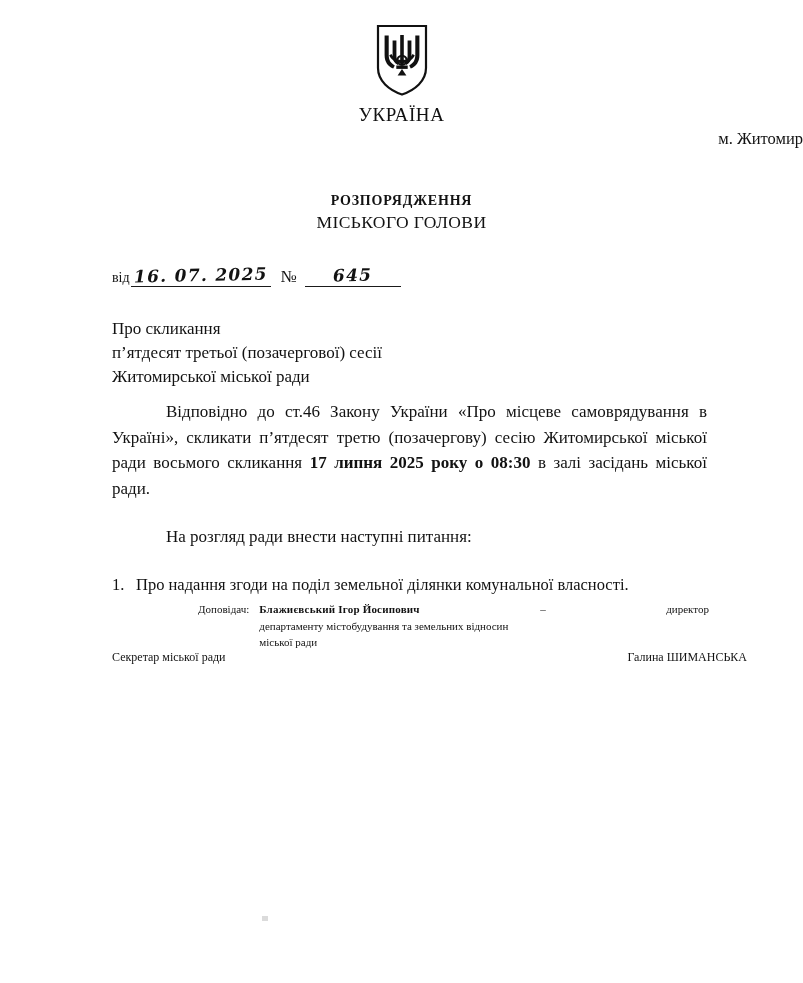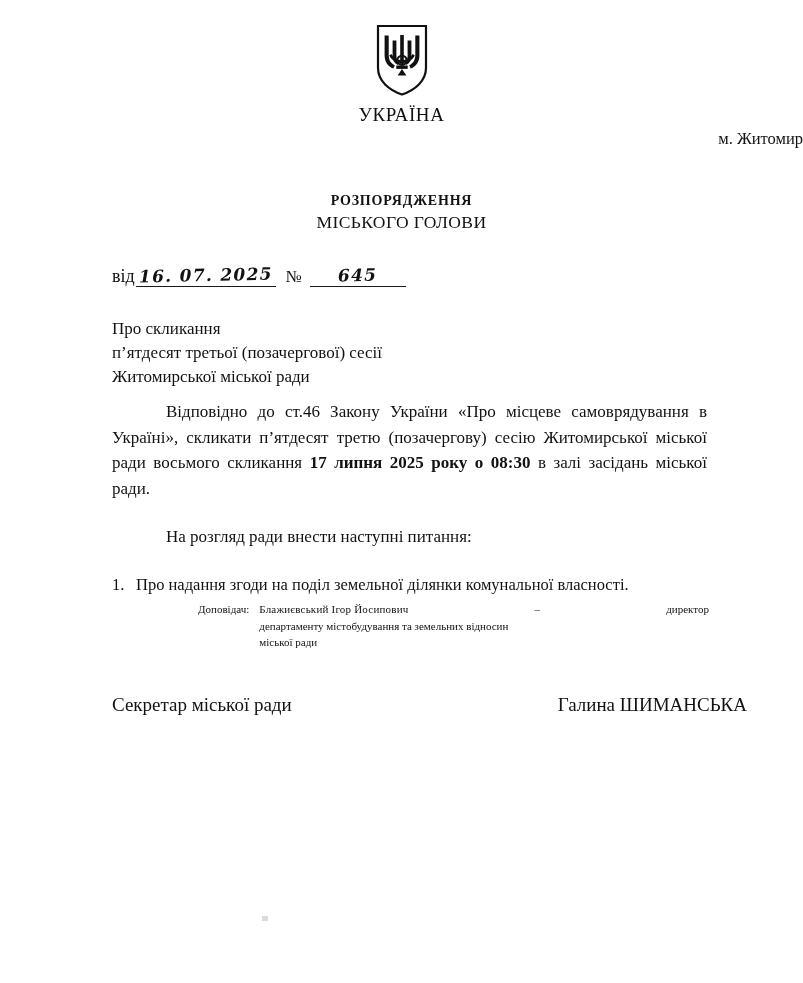--- a/index.html
+++ b/index.html
@@ -66,21 +66,21 @@
   
   .datenum {
     margin-top: 28px;
     padding-left: 112px;
     display: flex;
     align-items: flex-end;
     font-size: 17px;
     height: 26px;
   }
   .datenum .lbl-vid {
-    font-size: 18px;
+    font-size: 14px;
     line-height: 1;
     padding-bottom: 2px;
   }
   .hand {
     font-family: "DejaVu Serif", serif;
     font-style: italic;
     font-weight: bold;
     font-size: 17px;
     letter-spacing: 1.3px;
     line-height: 1;
@@ -170,40 +170,39 @@
     flex: 0 0 auto;
     white-space: nowrap;
     padding-right: 10px;
   }
   .reporter-body {
     flex: 1 1 auto;
     text-align: justify;
     text-justify: inter-word;
   }
   .reporter-body b {
-    font-weight: normal;
+    font-weight: bold;
     letter-spacing: 0.2px;
   }
   .reporter-line1 {
     display: flex;
     justify-content: space-between;
     width: 100%;
   }
   .reporter-line2 {
     display: flex;
     justify-content: space-between;
     width: 100%;
   }
 
   
   .signature {
-    margin-top: 44px;
     padding-left: 112px;
     padding-right: 56px;
-    font-size: 19px;
+    font-size: 12px;
     display: flex;
     justify-content: space-between;
   }
 
   
   .artifact {
     position: absolute;
     left: 262px;
     top: 916px;
     width: 6px;

